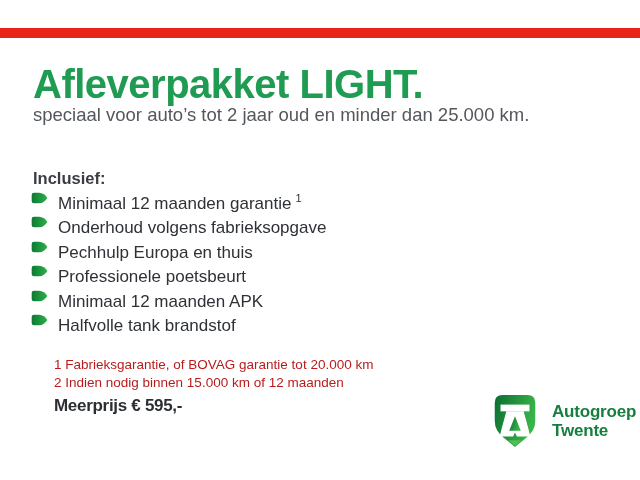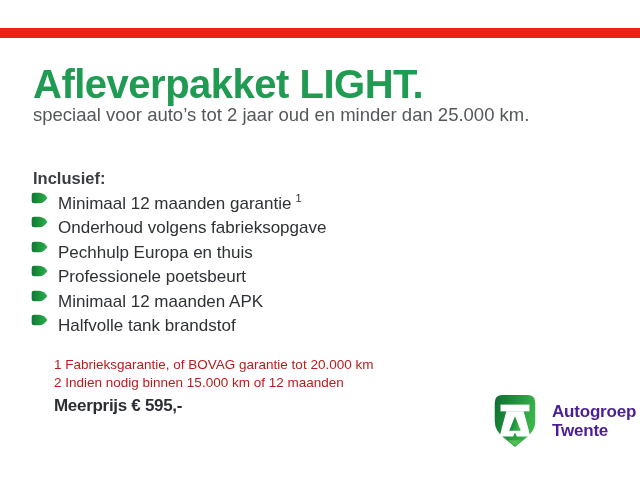--- a/index.html
+++ b/index.html
@@ -56,21 +56,21 @@
     letter-spacing: -0.3px;
   }
   .logo {
     position: absolute; left: 488px; top: 392px;
     display: flex; align-items: center;
   }
   .logo-shield { width: 54px; height: 58px; display: inline-flex; }
   .logo-text {
     margin-left: 10px;
     font-size: 17px; font-weight: bold; line-height: 19px;
-    color: #4c1d95; letter-spacing: -0.2px;
+    color: #15803d; letter-spacing: -0.2px;
   }
   .svg-defs { position: absolute; width: 0; height: 0; }
 </style>
 </head>
 <body>
 
 <svg class="svg-defs" aria-hidden="true">
   <defs>
     <linearGradient id="leafGrad" x1="0" y1="0" x2="1" y2="0">
       <stop offset="0" style="stop-color:var(--leaf-dark, #0d7a33)"></stop>

